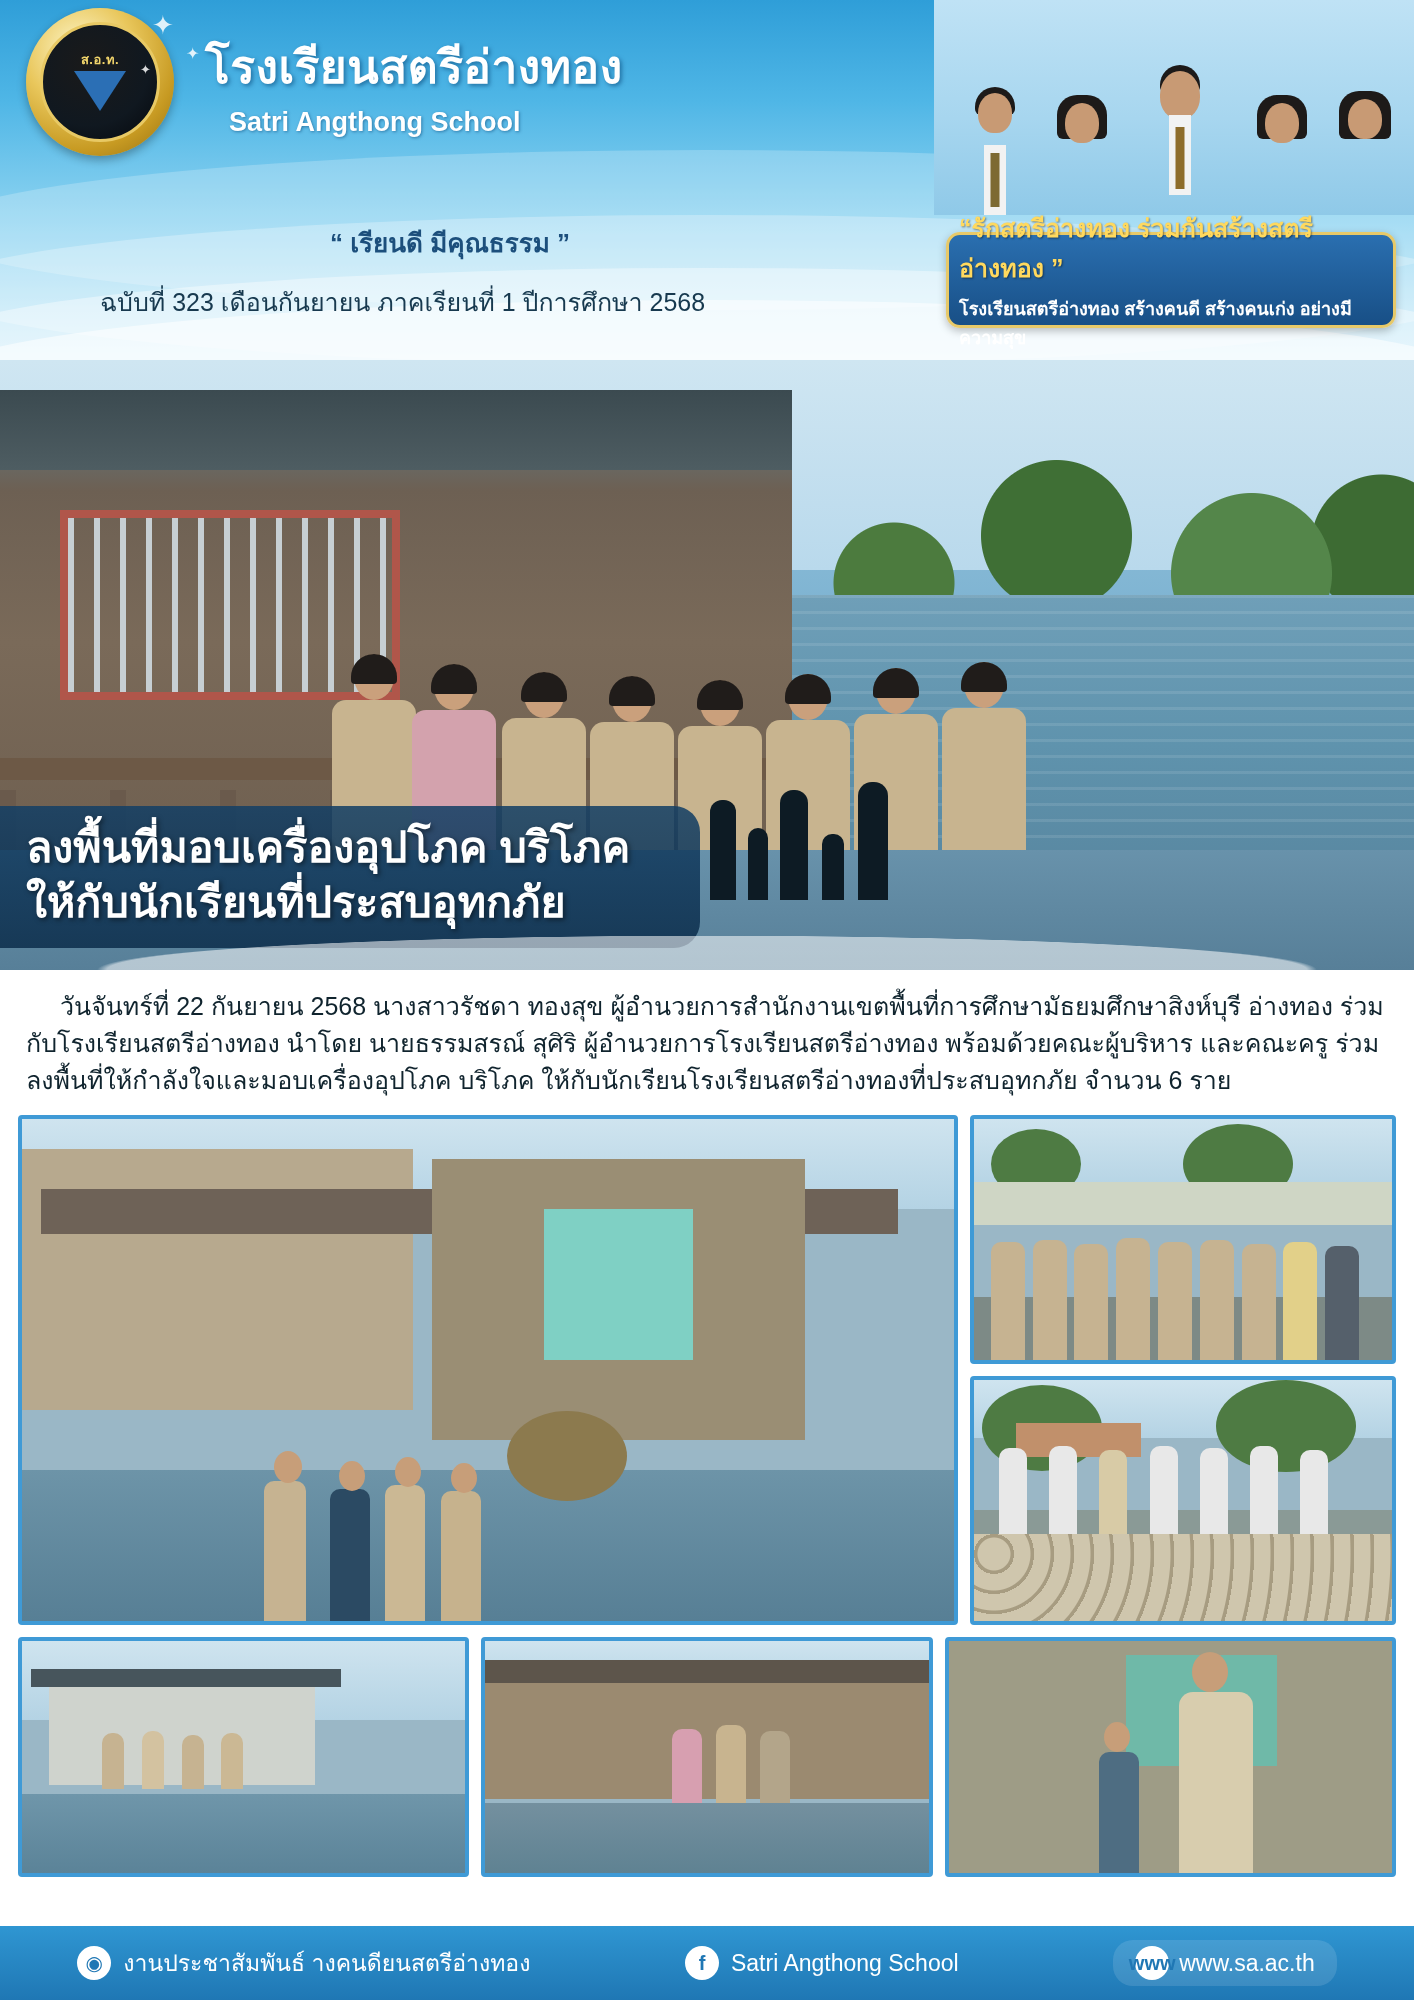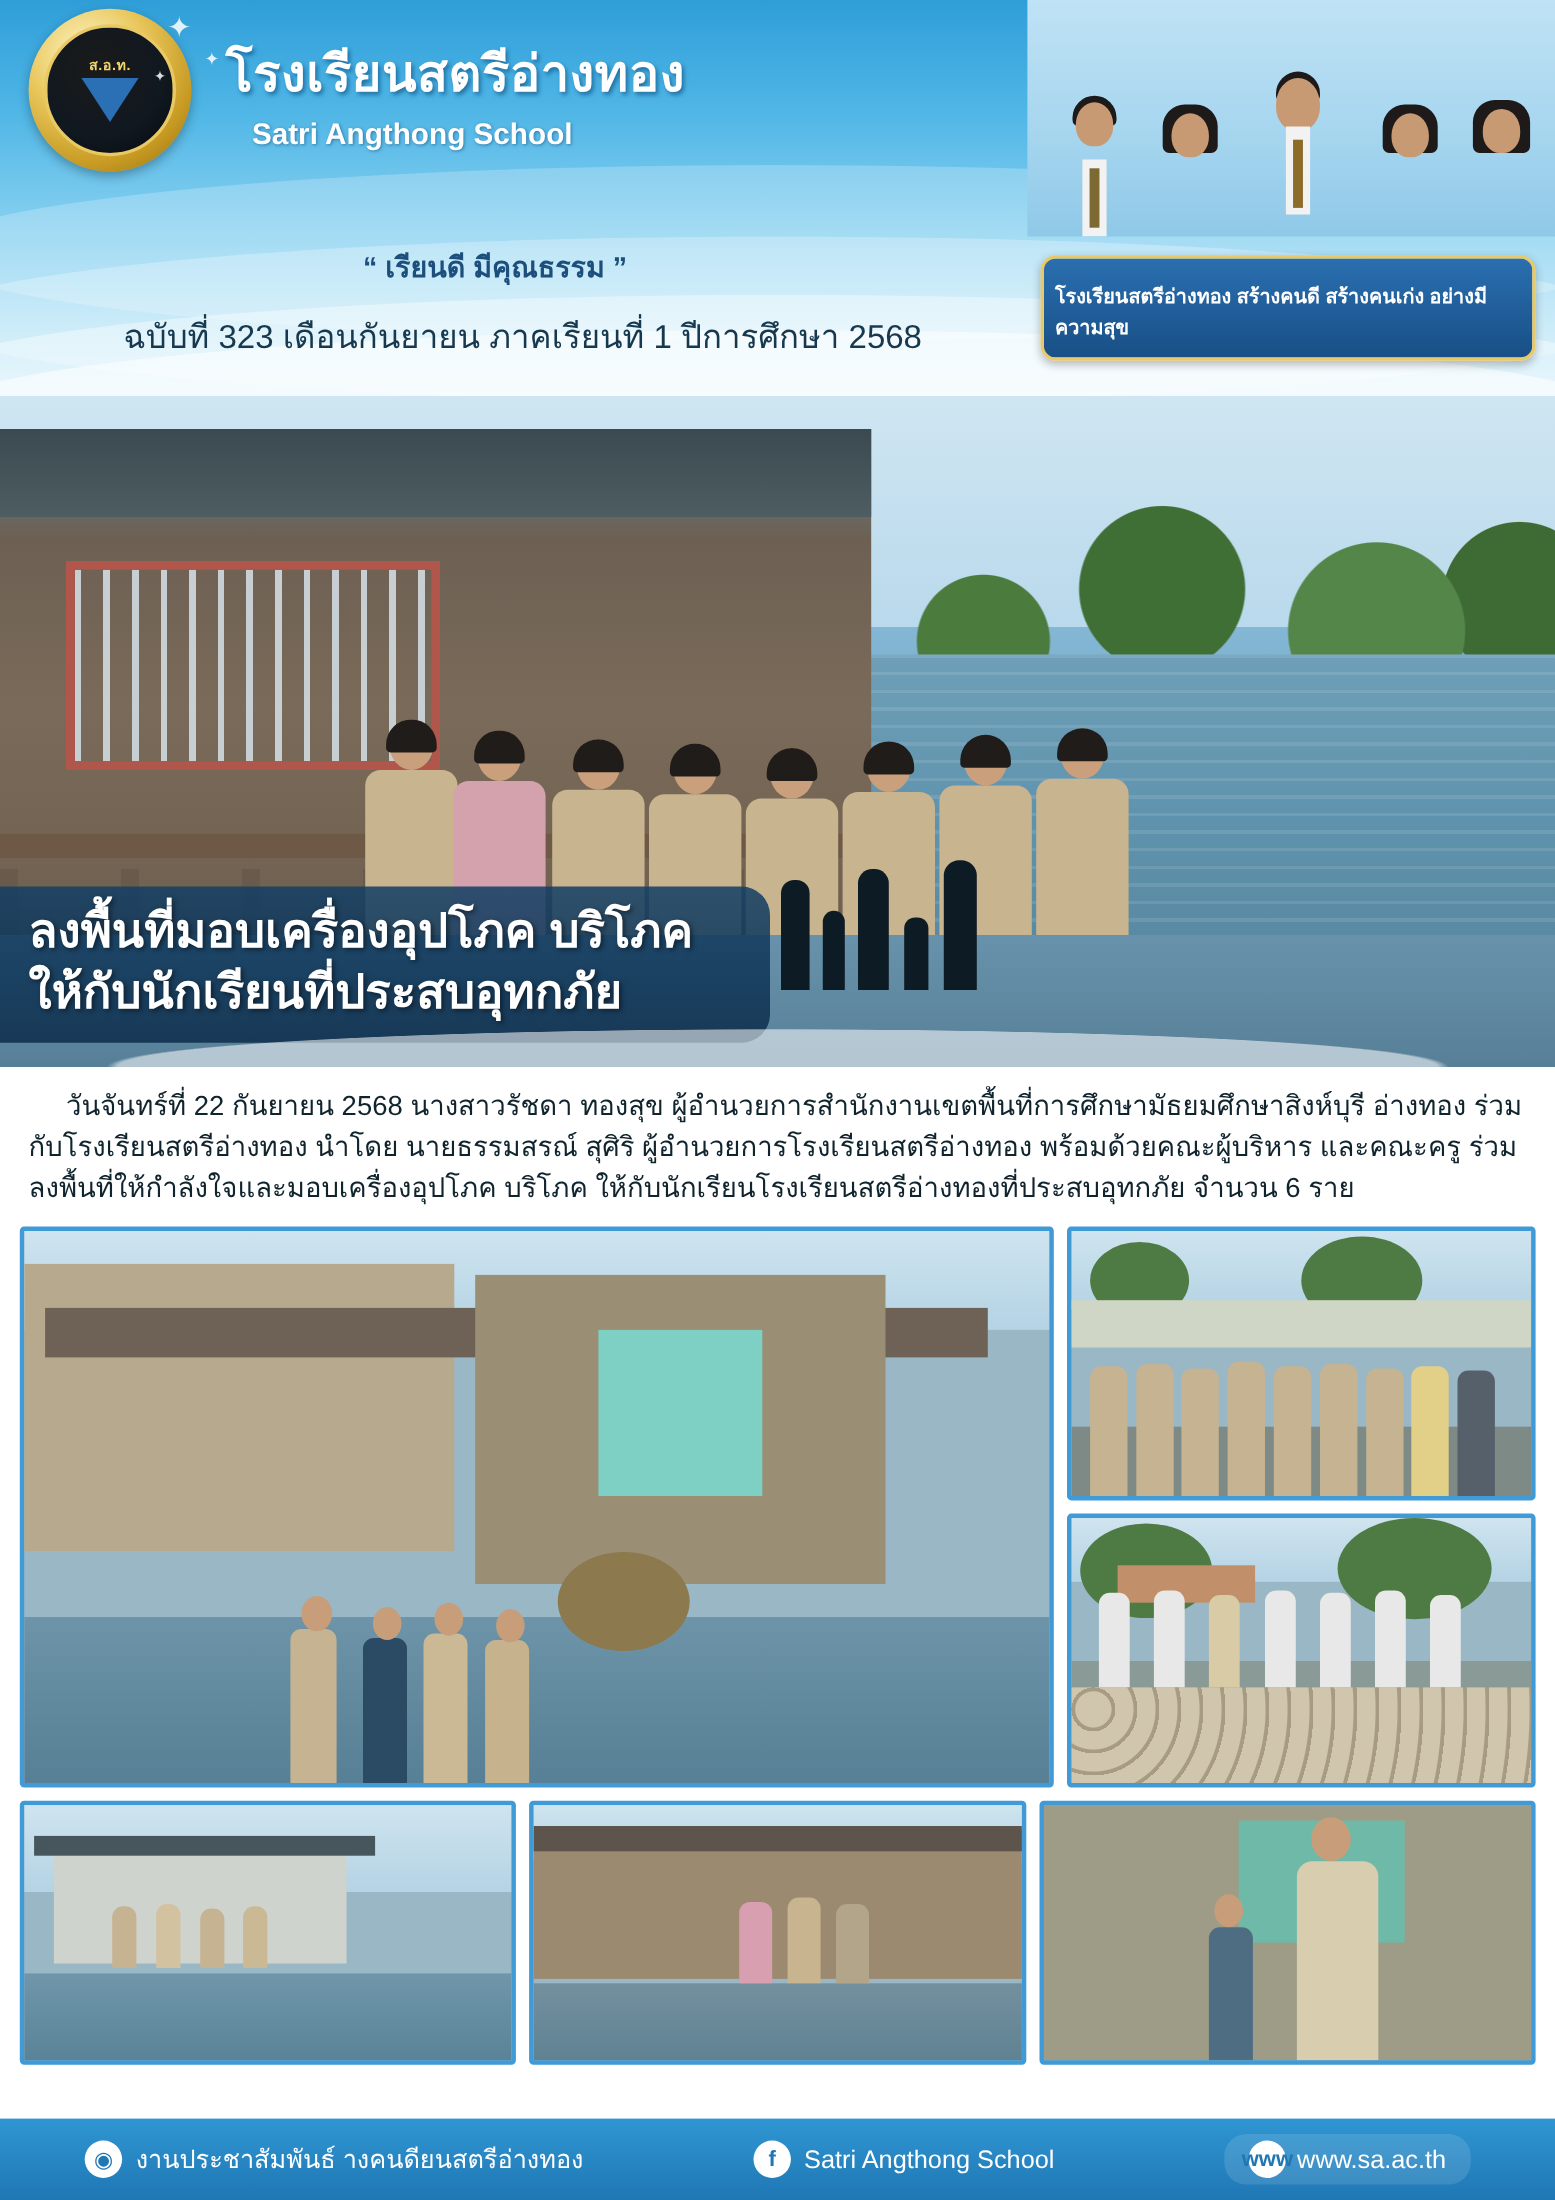--- a/index.html
+++ b/index.html
@@ -110,22 +110,22 @@
   }
   .motto {
     position: absolute;
     left: 330px; top: 222px;
     font-size: 26px;
     font-weight: bold;
     color: #1c4f7c;
   }
   .issue-line {
     position: absolute;
-    left: 112px; top: 282px;
-    font-size: 30px;
+    left: 100px; top: 282px;
+    font-size: 25px;
     color: #17394f;
   }
 
   
   .staff-photo {
     position: absolute;
     right: 0; top: 0;
     width: 480px; height: 215px;
     background: linear-gradient(180deg, #bfe2f5 0%, #a7d6ef 55%, #8fc9e8 100%);
     overflow: hidden;
@@ -386,20 +386,21 @@
 
       </div>
       <div class="staff" style="left:388px;">
         <div class="hair" style="top:-124px;width:52px;height:48px;"></div>
           <div class="head" style="top:-116px;"></div>
 
       </div>
     </div>
 
     <div class="quote-ribbon">
+      <div class="l1">“รักสตรีอ่างทอง ร่วมกันสร้างสตรีอ่างทอง ”</div>
       <div class="l2">โรงเรียนสตรีอ่างทอง สร้างคนดี สร้างคนเก่ง อย่างมีความสุข</div>
     </div>
   </div>
 
   <div class="hero">
     <div class="sky"></div>
     <div class="trees"></div>
     <div class="water"></div>
     <div class="house">
       <div class="roof"></div>

